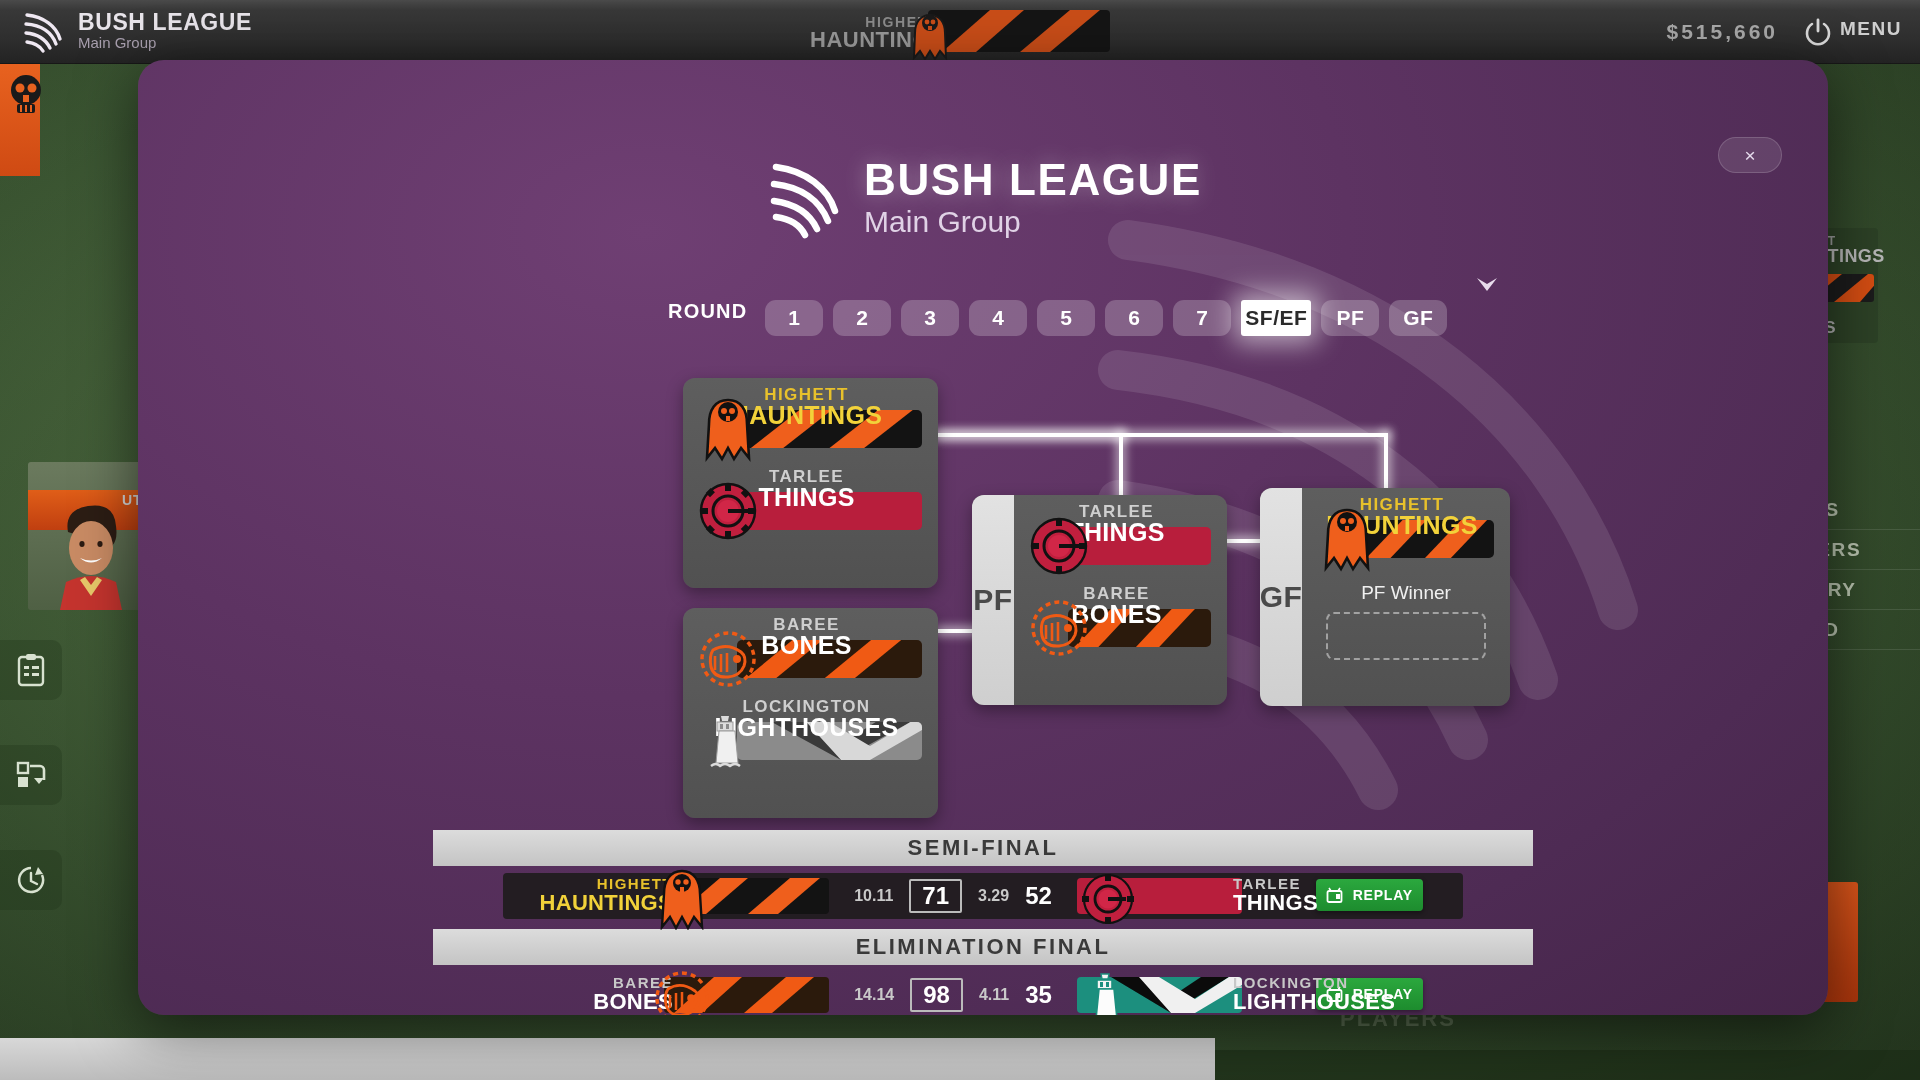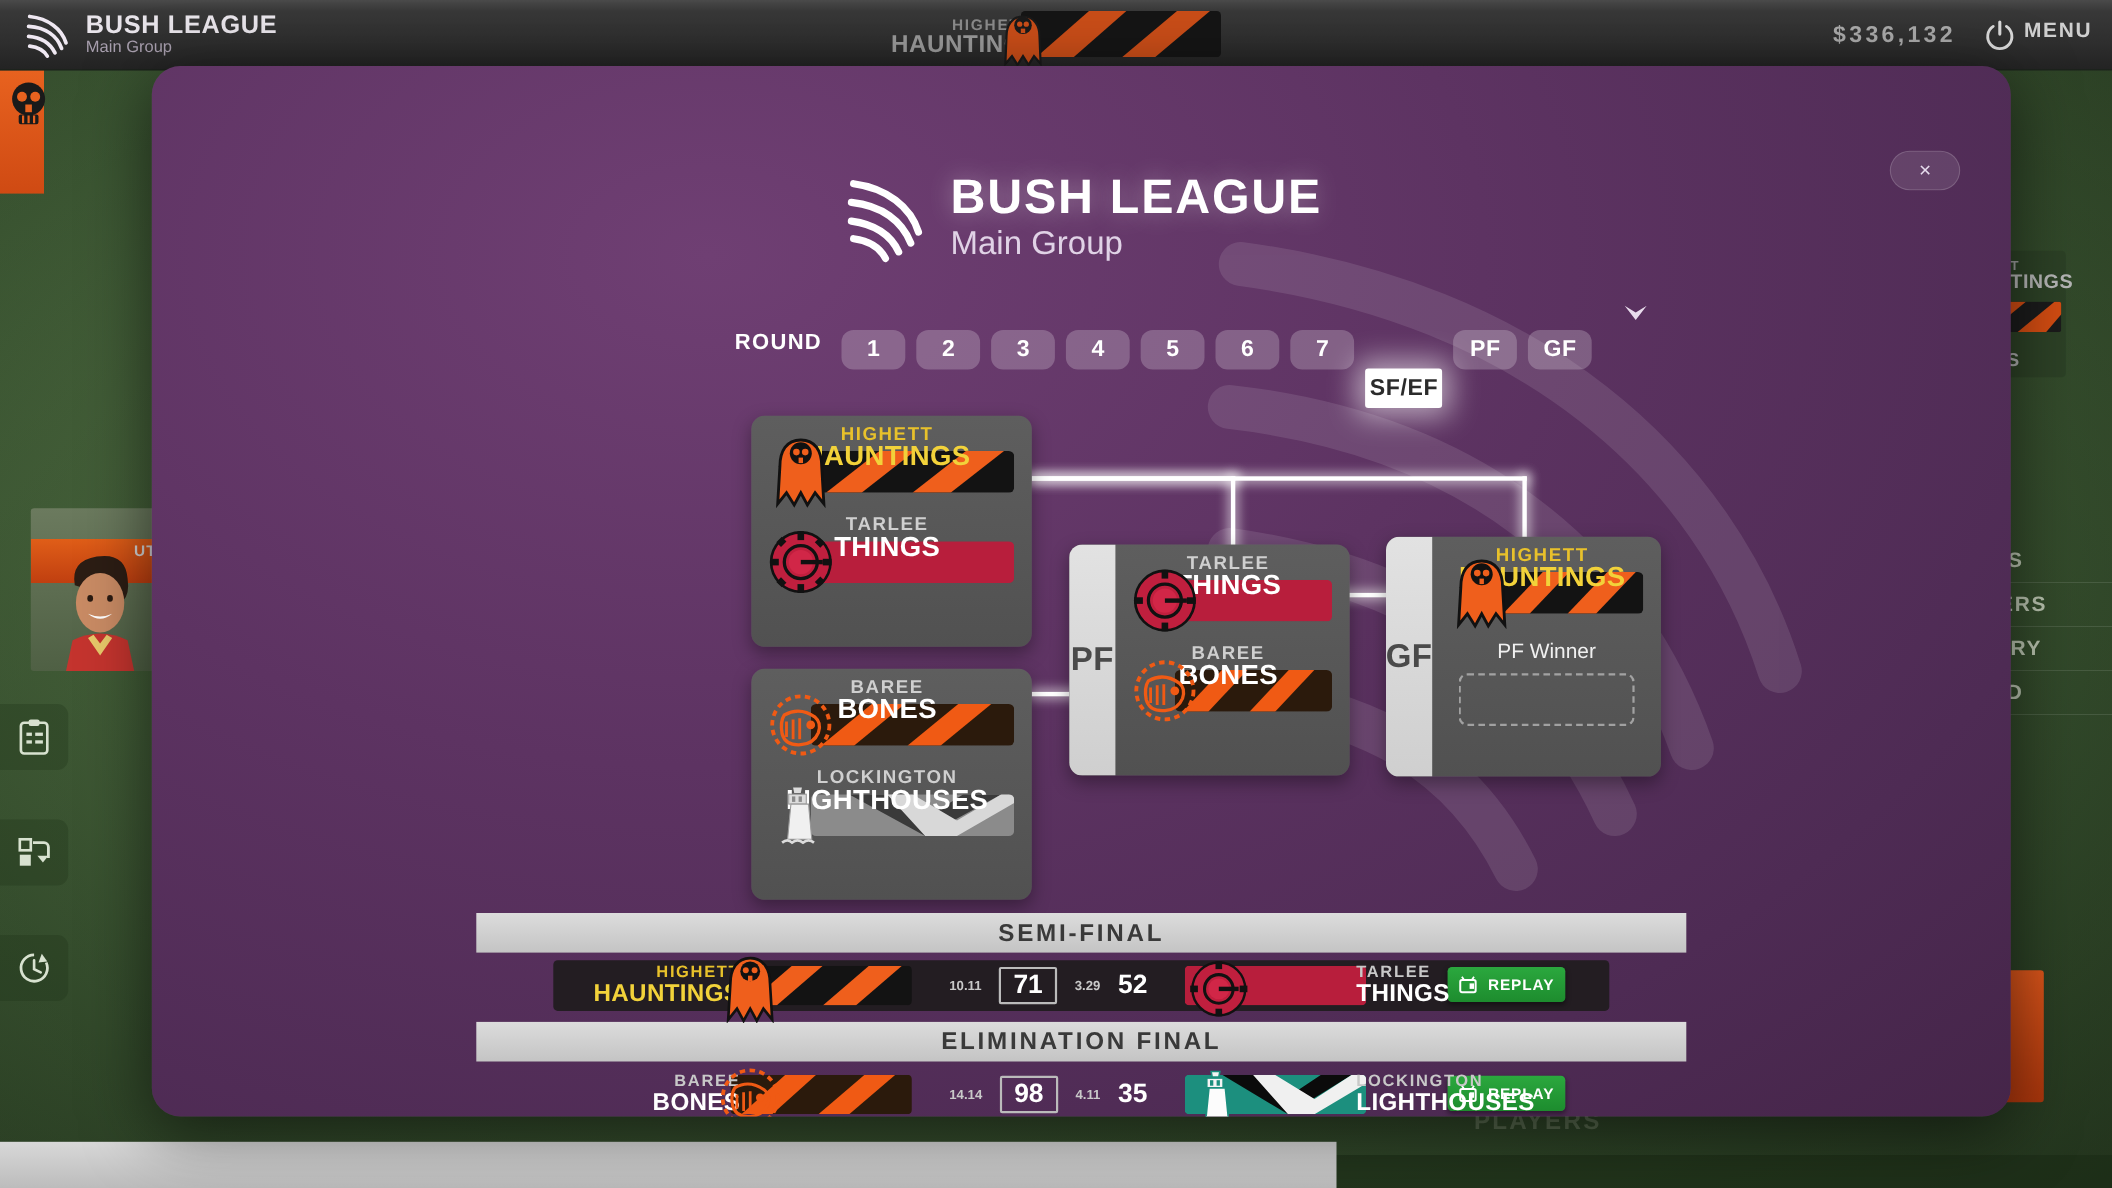--- a/index.html
+++ b/index.html
@@ -165,21 +165,21 @@
   .round-label {
     font-size:20px; font-weight:bold; color:#fff; letter-spacing:1.2px; margin-right:8px;
   }
   .round-btn {
     width:58px; height:36px; border-radius:11px;
     background:rgba(255,255,255,.22);
     display:flex; align-items:center; justify-content:center;
     font-size:21px; font-weight:bold; color:#fff; letter-spacing:.5px;
     cursor:pointer;
   }
-  .round-btn.wide { width:70px;margin-top:35px; }
+  .round-btn.wide { width:70px; }
   .round-btn.active {
     background:#fff; color:#2b2b2b; border-radius:3px;
     box-shadow:0 0 26px 8px rgba(255,255,255,.55);
   }
   .round-chevron {
     position:absolute; left:1337px; top:216px; z-index:21;
   }
 
   
   .bracket { position:absolute; left:0; top:300px; width:100%; height:460px; }
@@ -240,21 +240,21 @@
   .rr-right .rr-names { position:absolute; left:160px; top:3px; text-align:left; z-index:3;}
   .rr-n1 { font-size:15px; letter-spacing:1.5px; font-weight:bold; line-height:1; }
   .rr-n2 { font-size:22px; letter-spacing:.3px; font-weight:bold; line-height:1.05; }
   .rr-n1.yellow { color:#e8c12b; } .rr-n2.yellow { color:#f2d23a; }
   .rr-n1.white { color:#c8c8c8; } .rr-n2.white { color:#fff; }
   .rr-banner-l { position:absolute; right:4px; top:5px; width:165px; height:36px; border-radius:4px; overflow:hidden;}
   .rr-banner-r { position:absolute; left:4px; top:5px; width:165px; height:36px; border-radius:4px; overflow:hidden;}
   .rr-icon-l { position:absolute; right:120px; top:-5px; width:62px; height:62px; z-index:5;}
   .rr-icon-r { position:absolute; left:6px; top:-2px; width:58px; height:56px; z-index:5;}
   .rr-scores { width:240px; display:flex; align-items:center; justify-content:center; gap:16px;}
-  .sc-small { font-size:12px; color:#c9c9c9; font-weight:bold; }
+  .sc-small { font-size:16px; color:#c9c9c9; font-weight:bold; }
   .sc-big { font-size:24px; color:#fff; font-weight:bold; }
   .sc-big.boxed { border:2px solid #bbb; padding:1px 11px; border-radius:2px; }
   .replay-btn {
     position:absolute; right:-20px; top:6px;
     background:linear-gradient(180deg,#2ba83e,#1d8c2e);
     border-radius:4px; height:32px; padding:0 10px;
     display:flex; align-items:center; gap:10px; cursor:pointer;
     box-shadow:0 2px 5px rgba(0,0,0,.4);
   }
   .replay-label { font-size:14px; font-weight:bold; color:#fff; letter-spacing:.8px; }
@@ -393,21 +393,21 @@
       <svg style="position:absolute;left:96px;top:6px;width:48px;height:52px;z-index:4" viewBox="0 0 48 52">
         <path d="M24 5 C34 5 39 13 39 23 L40 48 L34 41 L29 49 L24 41 L19 49 L14 41 L8 48 L9 23 C9 13 14 5 24 5 Z" fill="#c94d18" stroke="#1a1a1a" stroke-width="2"></path>
         <circle cx="24" cy="13" r="8" fill="#1a1a1a"></circle>
         <circle cx="21" cy="12" r="2.4" fill="#c94d18"></circle>
           <circle cx="27" cy="12" r="2.4" fill="#c94d18"></circle>
         <rect x="22" y="16" width="4" height="4" fill="#c94d18"></rect>
       </svg>
     </div>
 
     <div class="topbar-right">
-      <div class="money">$336,132</div>
+      <div class="money">$515,660</div>
       <div class="menu-btn">
         <svg width="28" height="28" viewBox="0 0 28 28">
           <path d="M8 6 A11 11 0 1 0 20 6" fill="none" stroke="#d8d8d8" stroke-width="2.6" stroke-linecap="round"></path>
           <line x1="14" y1="2" x2="14" y2="13" stroke="#d8d8d8" stroke-width="2.8" stroke-linecap="round"></line>
         </svg>
         <span class="menu-label">MENU</span>
       </div>
     </div>
   </div>
 </div>

